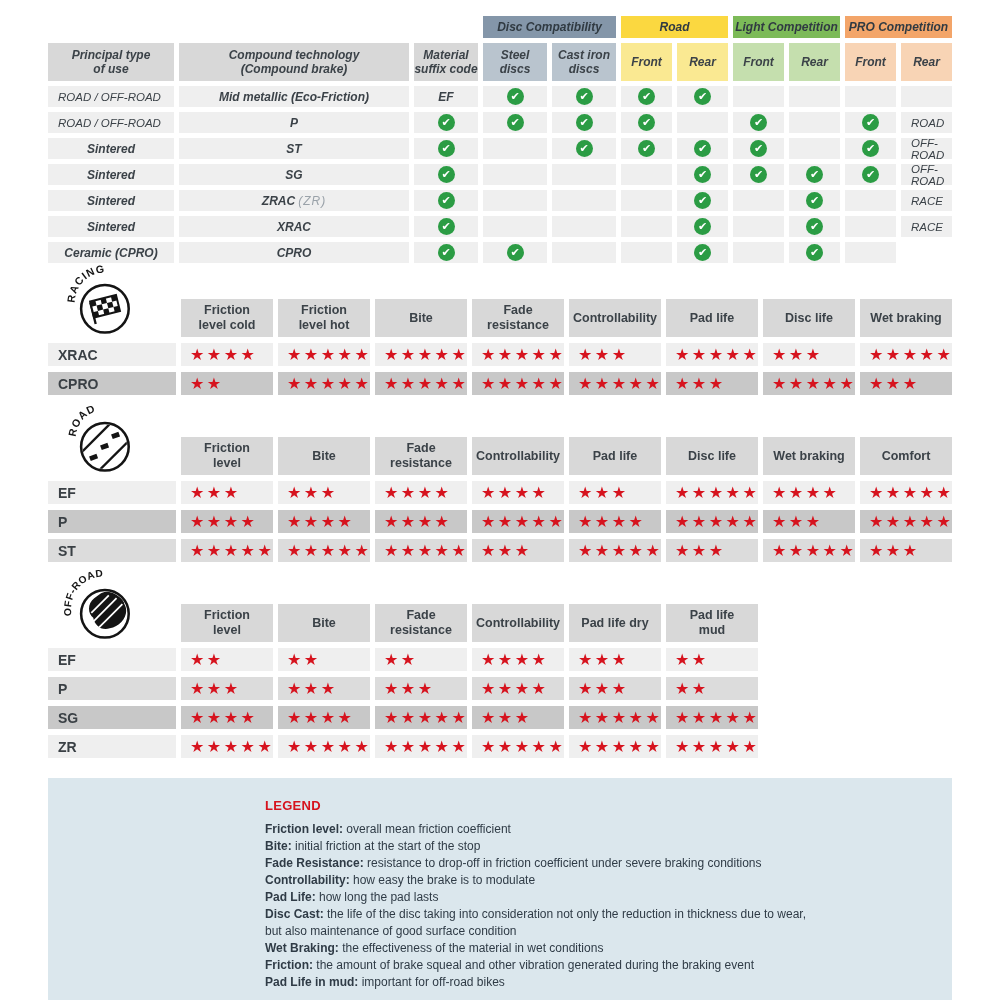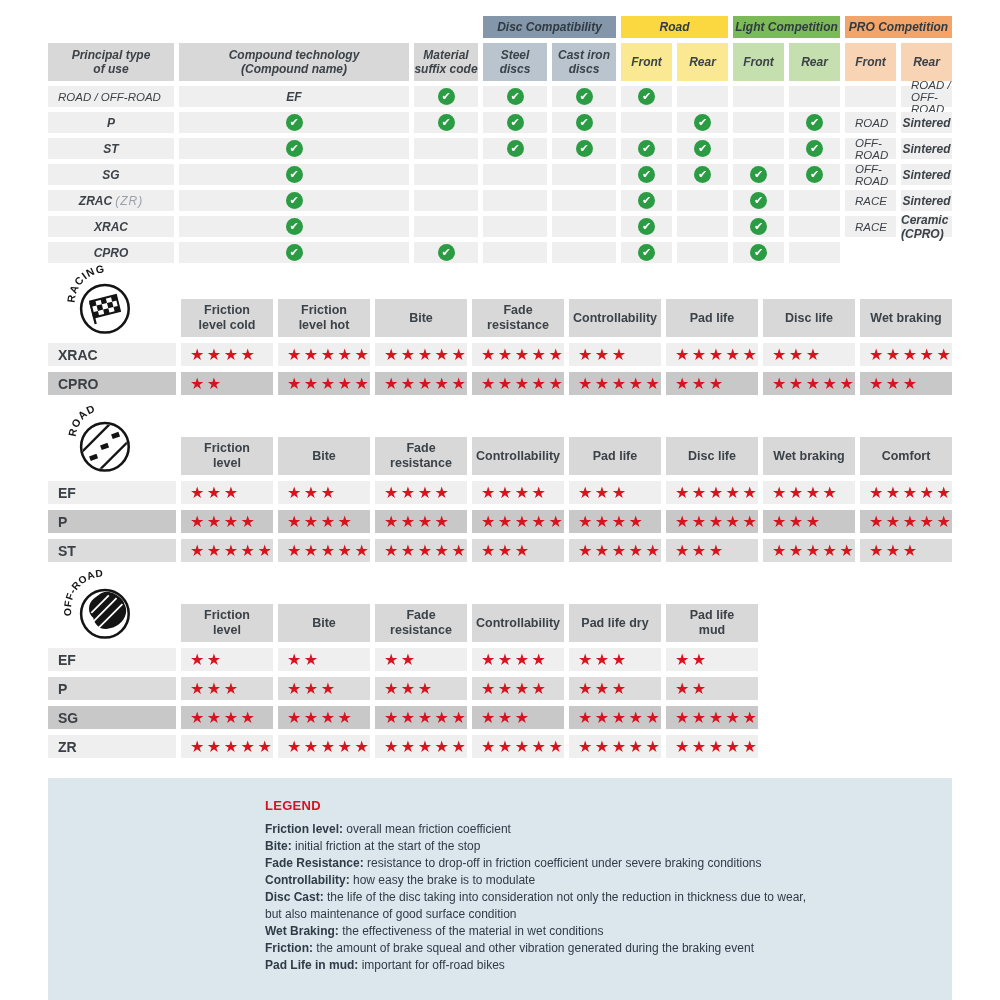--- a/index.html
+++ b/index.html
@@ -51,34 +51,35 @@
   <section>
     <div class="compat-grid">
         <div class="band-spacer" style="grid-column: 1 / span 3;"></div>
         <div class="band" style="background: rgb(132, 150, 169); grid-column: 4 / span 2;">Disc Compatibility</div>
         <div class="band" style="background: rgb(251, 216, 64); grid-column: 6 / span 2;">Road</div>
         <div class="band" style="background: rgb(124, 186, 88); grid-column: 8 / span 2;">Light Competition</div>
         <div class="band" style="background: rgb(243, 165, 105); grid-column: 10 / span 2;">PRO Competition</div>
         <div class="chead">Principal type
 of use</div>
         <div class="chead">Compound technology
-(Compound name)</div>
+(Compound brake)</div>
         <div class="chead">Material
 suffix code</div>
         <div class="chead" style="background: rgb(185, 196, 206);">Steel
 discs</div>
         <div class="chead" style="background: rgb(185, 196, 206);">Cast iron
 discs</div>
         <div class="chead" style="background: rgb(250, 233, 146);">Front</div>
         <div class="chead" style="background: rgb(250, 233, 146);">Rear</div>
         <div class="chead" style="background: rgb(197, 223, 174);">Front</div>
         <div class="chead" style="background: rgb(197, 223, 174);">Rear</div>
         <div class="chead" style="background: rgb(248, 212, 181);">Front</div>
         <div class="chead" style="background: rgb(248, 212, 181);">Rear</div>
         <div class="cell use">ROAD / OFF-ROAD</div>
+        <div class="cell tech">Mid metallic (Eco-Friction)</div>
         <div class="cell code">EF</div>
         <div class="cell chk">
           <span class="mark">✔</span>
         </div>
         <div class="cell chk">
           <span class="mark">✔</span>
         </div>
         <div class="cell chk">
           <span class="mark">✔</span>
         </div>
@@ -524,20 +525,21 @@
       </div>
   </section>
 
   <section class="legend">
     <div class="legend-title">LEGEND</div>
     <div>
         <div class="lline"><b>Friction level: </b>overall mean friction coefficient</div>
         <div class="lline"><b>Bite: </b>initial friction at the start of the stop</div>
         <div class="lline"><b>Fade Resistance: </b>resistance to drop-off in friction coefficient under severe braking conditions</div>
         <div class="lline"><b>Controllability: </b>how easy the brake is to modulate</div>
+        <div class="lline"><b>Pad Life: </b>how long the pad lasts</div>
         <div class="lline"><b>Disc Cast: </b>the life of the disc taking into consideration not only the reduction in thickness due to wear,</div>
         <div class="lline">but also maintenance of good surface condition</div>
         <div class="lline"><b>Wet Braking: </b>the effectiveness of the material in wet conditions</div>
         <div class="lline"><b>Friction: </b>the amount of brake squeal and other vibration generated during the braking event</div>
         <div class="lline"><b>Pad Life in mud: </b>important for off-road bikes</div>
       </div>
   </section>
 
 </div>
 

